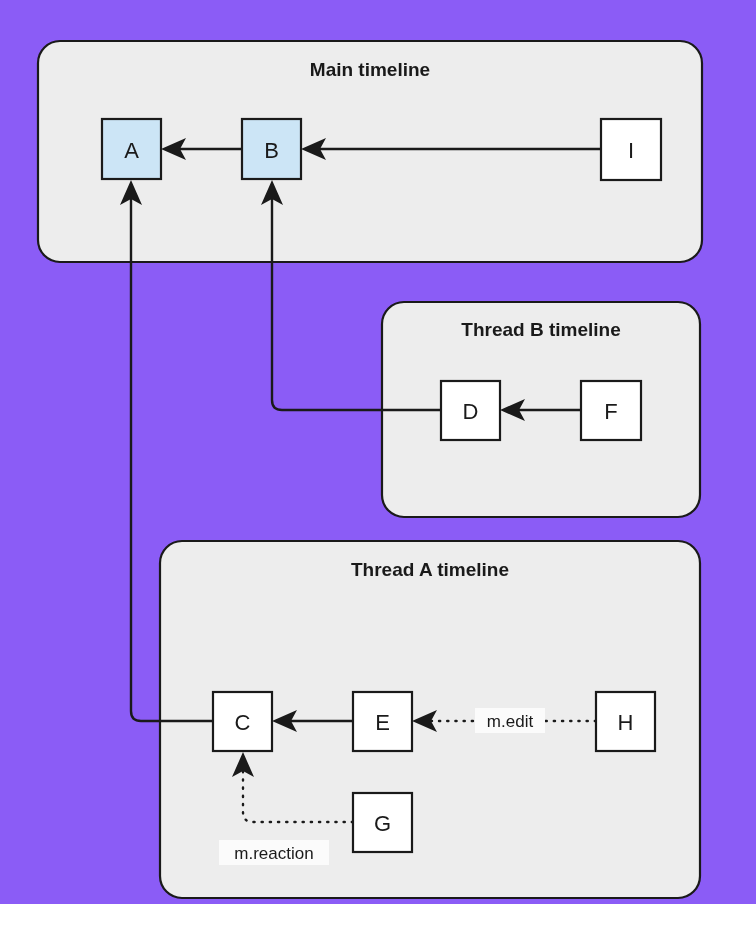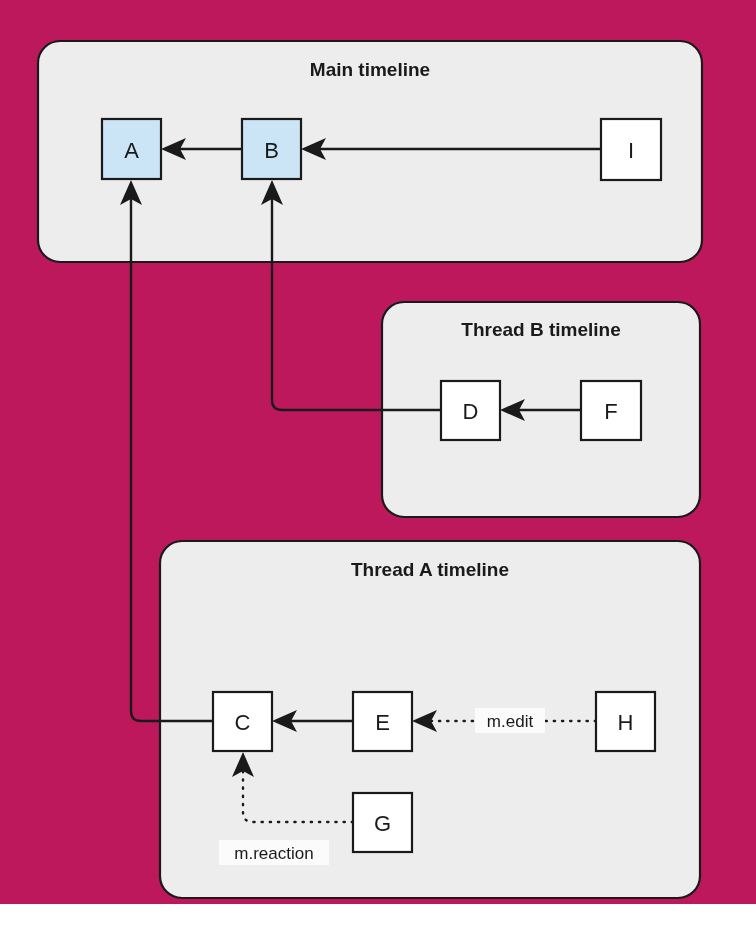--- a/index.html
+++ b/index.html
@@ -4,21 +4,21 @@
 <style>
   html, body {
     margin: 0;
     padding: 0;
     background: #ffffff;
   }
   #canvas {
     position: relative;
     width: 756px;
     height: 904px;
-    background: #be185d;
+    background: #8b5cf6;
     font-family: "Liberation Sans", sans-serif;
     overflow: hidden;
   }
   svg.diagram {
     position: absolute;
     top: 0;
     left: 0;
     width: 756px;
     height: 942px;
   }

